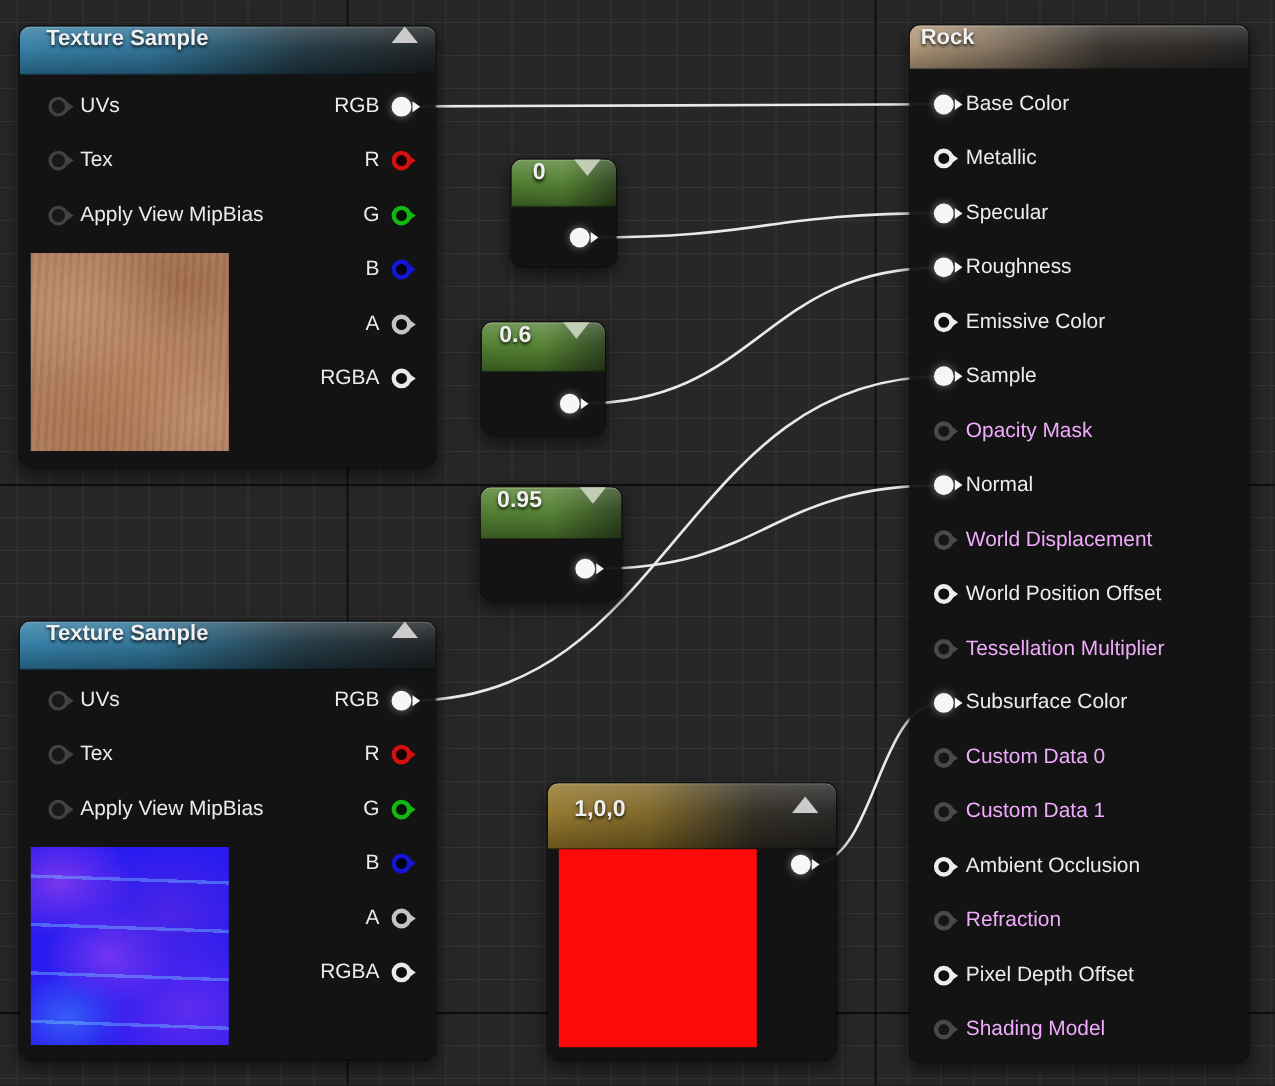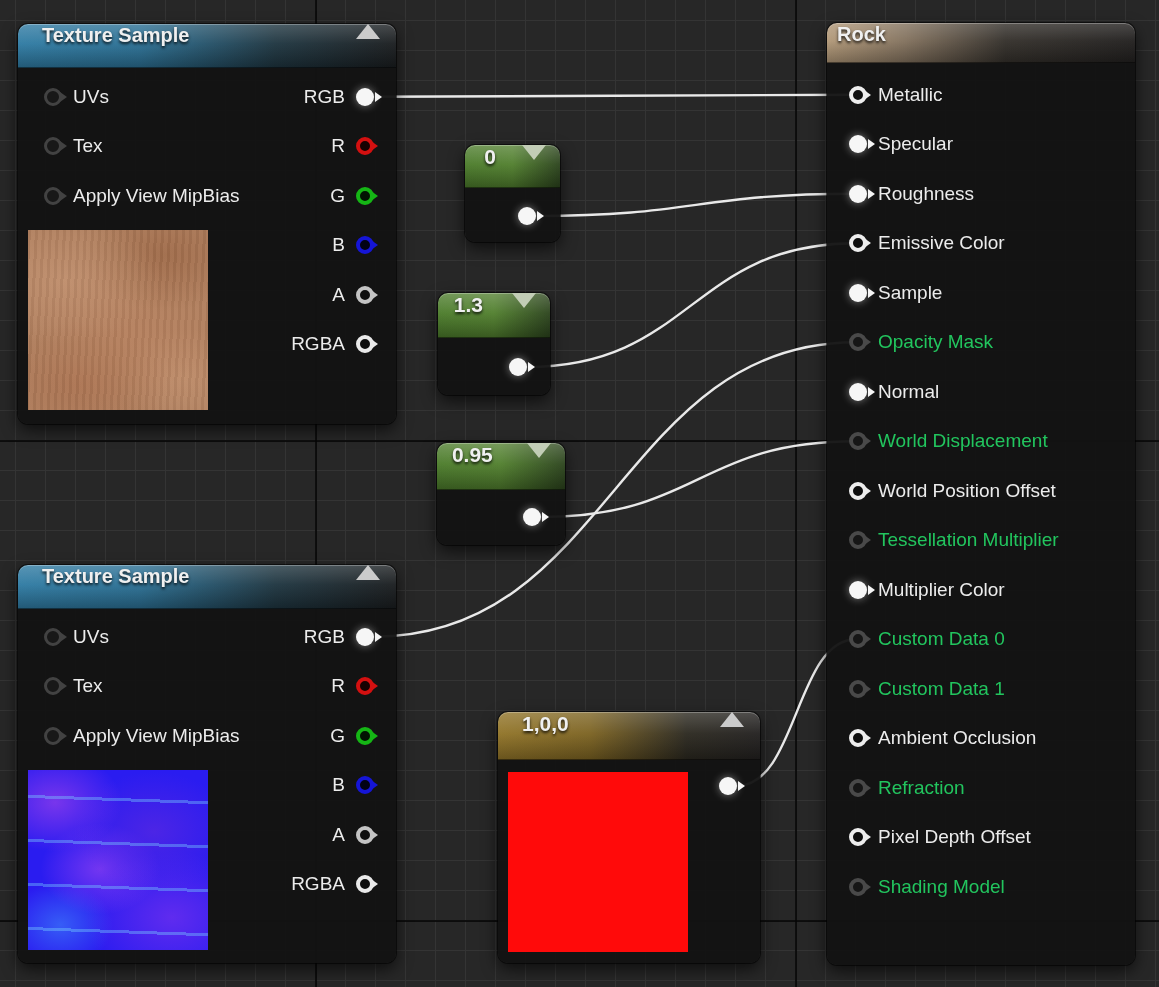--- a/index.html
+++ b/index.html
@@ -53,21 +53,21 @@
   .pin-connected{background:#f6f6f6;color:#f6f6f6;box-shadow:0 0 8px rgba(255,255,255,.45);}
   .pin-hollow{border:4px solid #ededed;background:#0e0e0e;color:#ededed;}
   .pin-ringwhite{border:4px solid #e9e9e9;background:#0e0e0e;color:#e9e9e9;}
   .pin-gray{border:4px solid #c4c4c4;background:#0e0e0e;color:#c4c4c4;}
   .pin-red{border:4px solid #d31010;background:#160202;color:#d31010;}
   .pin-green{border:4px solid #15b515;background:#021402;color:#15b515;}
   .pin-blue{border:4px solid #1515d6;background:#020214;color:#1515d6;}
   .pin-off{border:4px solid #494949;background:#161616;color:#494949;}
 
   .plabel{font-size:19px;color:#ececec;white-space:nowrap;}
-  .row-disabled .plabel{color:#22c55e;}
+  .row-disabled .plabel{color:#f0abfc;}
 
   .trow{height:49.5px;display:flex;align-items:center;gap:11px;}
   .col-in{position:absolute;left:26px;top:48px;}
   .col-out{position:absolute;right:22px;top:48px;}
   .col-out .trow{justify-content:flex-end;}
 
   .rock-rows{position:absolute;left:0;top:47px;right:0;}
   .rock-rows .trow{padding-left:22px;}
 
   .preview{position:absolute;width:180px;height:180px;}
@@ -117,21 +117,21 @@
   #node-c0 .node-header{height:43px;}
   #node-c0 .out-pin{left:53px;top:62px;}
   #node-c08{left:438px;top:293px;width:112px;height:102px;}
   #node-c08 .node-header{height:45px;}
   #node-c08 .out-pin{left:71px;top:65px;}
   #node-c095{left:437px;top:443px;width:128px;height:102px;}
   #node-c095 .node-header{height:47px;}
   #node-c095 .out-pin{left:86px;top:65px;}
 
   #node-vec{left:498px;top:712px;width:262px;height:251px;}
-  #node-vec .node-header{height:48px;padding:0 16px 0 24px;}
+  #node-vec .node-header{height:48px;padding:12px 16px 0 24px;}
   #node-vec .hdr-title{font-size:21px;}
   #node-vec .preview{left:10px;top:60px;}
   #node-vec .out-pin{left:221px;top:65px;}
 </style>
 </head>
 <body>
 
 <div id="canvas">
   <svg id="wires" xmlns="http://www.w3.org/2000/svg">
       <path d="M 374 96.75 C 609 96.75, 621 94.75, 856 94.75" fill="none" stroke="#e9e9e9" stroke-width="2.4" stroke-linecap="round"></path>
@@ -241,21 +241,21 @@
   <div class="node cnode" id="node-c0">
     <div class="node-header hdr-green">
       <span class="hdr-title">0</span>
       <span class="tri tri-down"></span>
     </div>
     <span class="pin pin-connected out-pin"></span>
   </div>
 
   <div class="node cnode" id="node-c08">
     <div class="node-header hdr-green">
-      <span class="hdr-title">1.3</span>
+      <span class="hdr-title">0.6</span>
       <span class="tri tri-down"></span>
     </div>
     <span class="pin pin-connected out-pin"></span>
   </div>
 
   <div class="node cnode" id="node-c095">
     <div class="node-header hdr-green">
       <span class="hdr-title">0.95</span>
       <span class="tri tri-down"></span>
     </div>
@@ -270,20 +270,24 @@
     <div class="preview prev-red"></div>
     <span class="pin pin-connected out-pin"></span>
   </div>
 
   <div class="node" id="node-rock">
     <div class="node-header hdr-tan">
       <span class="hdr-title">Rock</span>
     </div>
     <div class="rock-rows">
         <div class="trow">
+          <span class="pin pin-connected"></span>
+          <span class="plabel">Base Color</span>
+        </div>
+        <div class="trow">
           <span class="pin pin-hollow"></span>
           <span class="plabel">Metallic</span>
         </div>
         <div class="trow">
           <span class="pin pin-connected"></span>
           <span class="plabel">Specular</span>
         </div>
         <div class="trow">
           <span class="pin pin-connected"></span>
           <span class="plabel">Roughness</span>
@@ -311,21 +315,21 @@
         <div class="trow">
           <span class="pin pin-hollow"></span>
           <span class="plabel">World Position Offset</span>
         </div>
         <div class="trow row-disabled">
           <span class="pin pin-off"></span>
           <span class="plabel">Tessellation Multiplier</span>
         </div>
         <div class="trow">
           <span class="pin pin-connected"></span>
-          <span class="plabel">Multiplier Color</span>
+          <span class="plabel">Subsurface Color</span>
         </div>
         <div class="trow row-disabled">
           <span class="pin pin-off"></span>
           <span class="plabel">Custom Data 0</span>
         </div>
         <div class="trow row-disabled">
           <span class="pin pin-off"></span>
           <span class="plabel">Custom Data 1</span>
         </div>
         <div class="trow">

